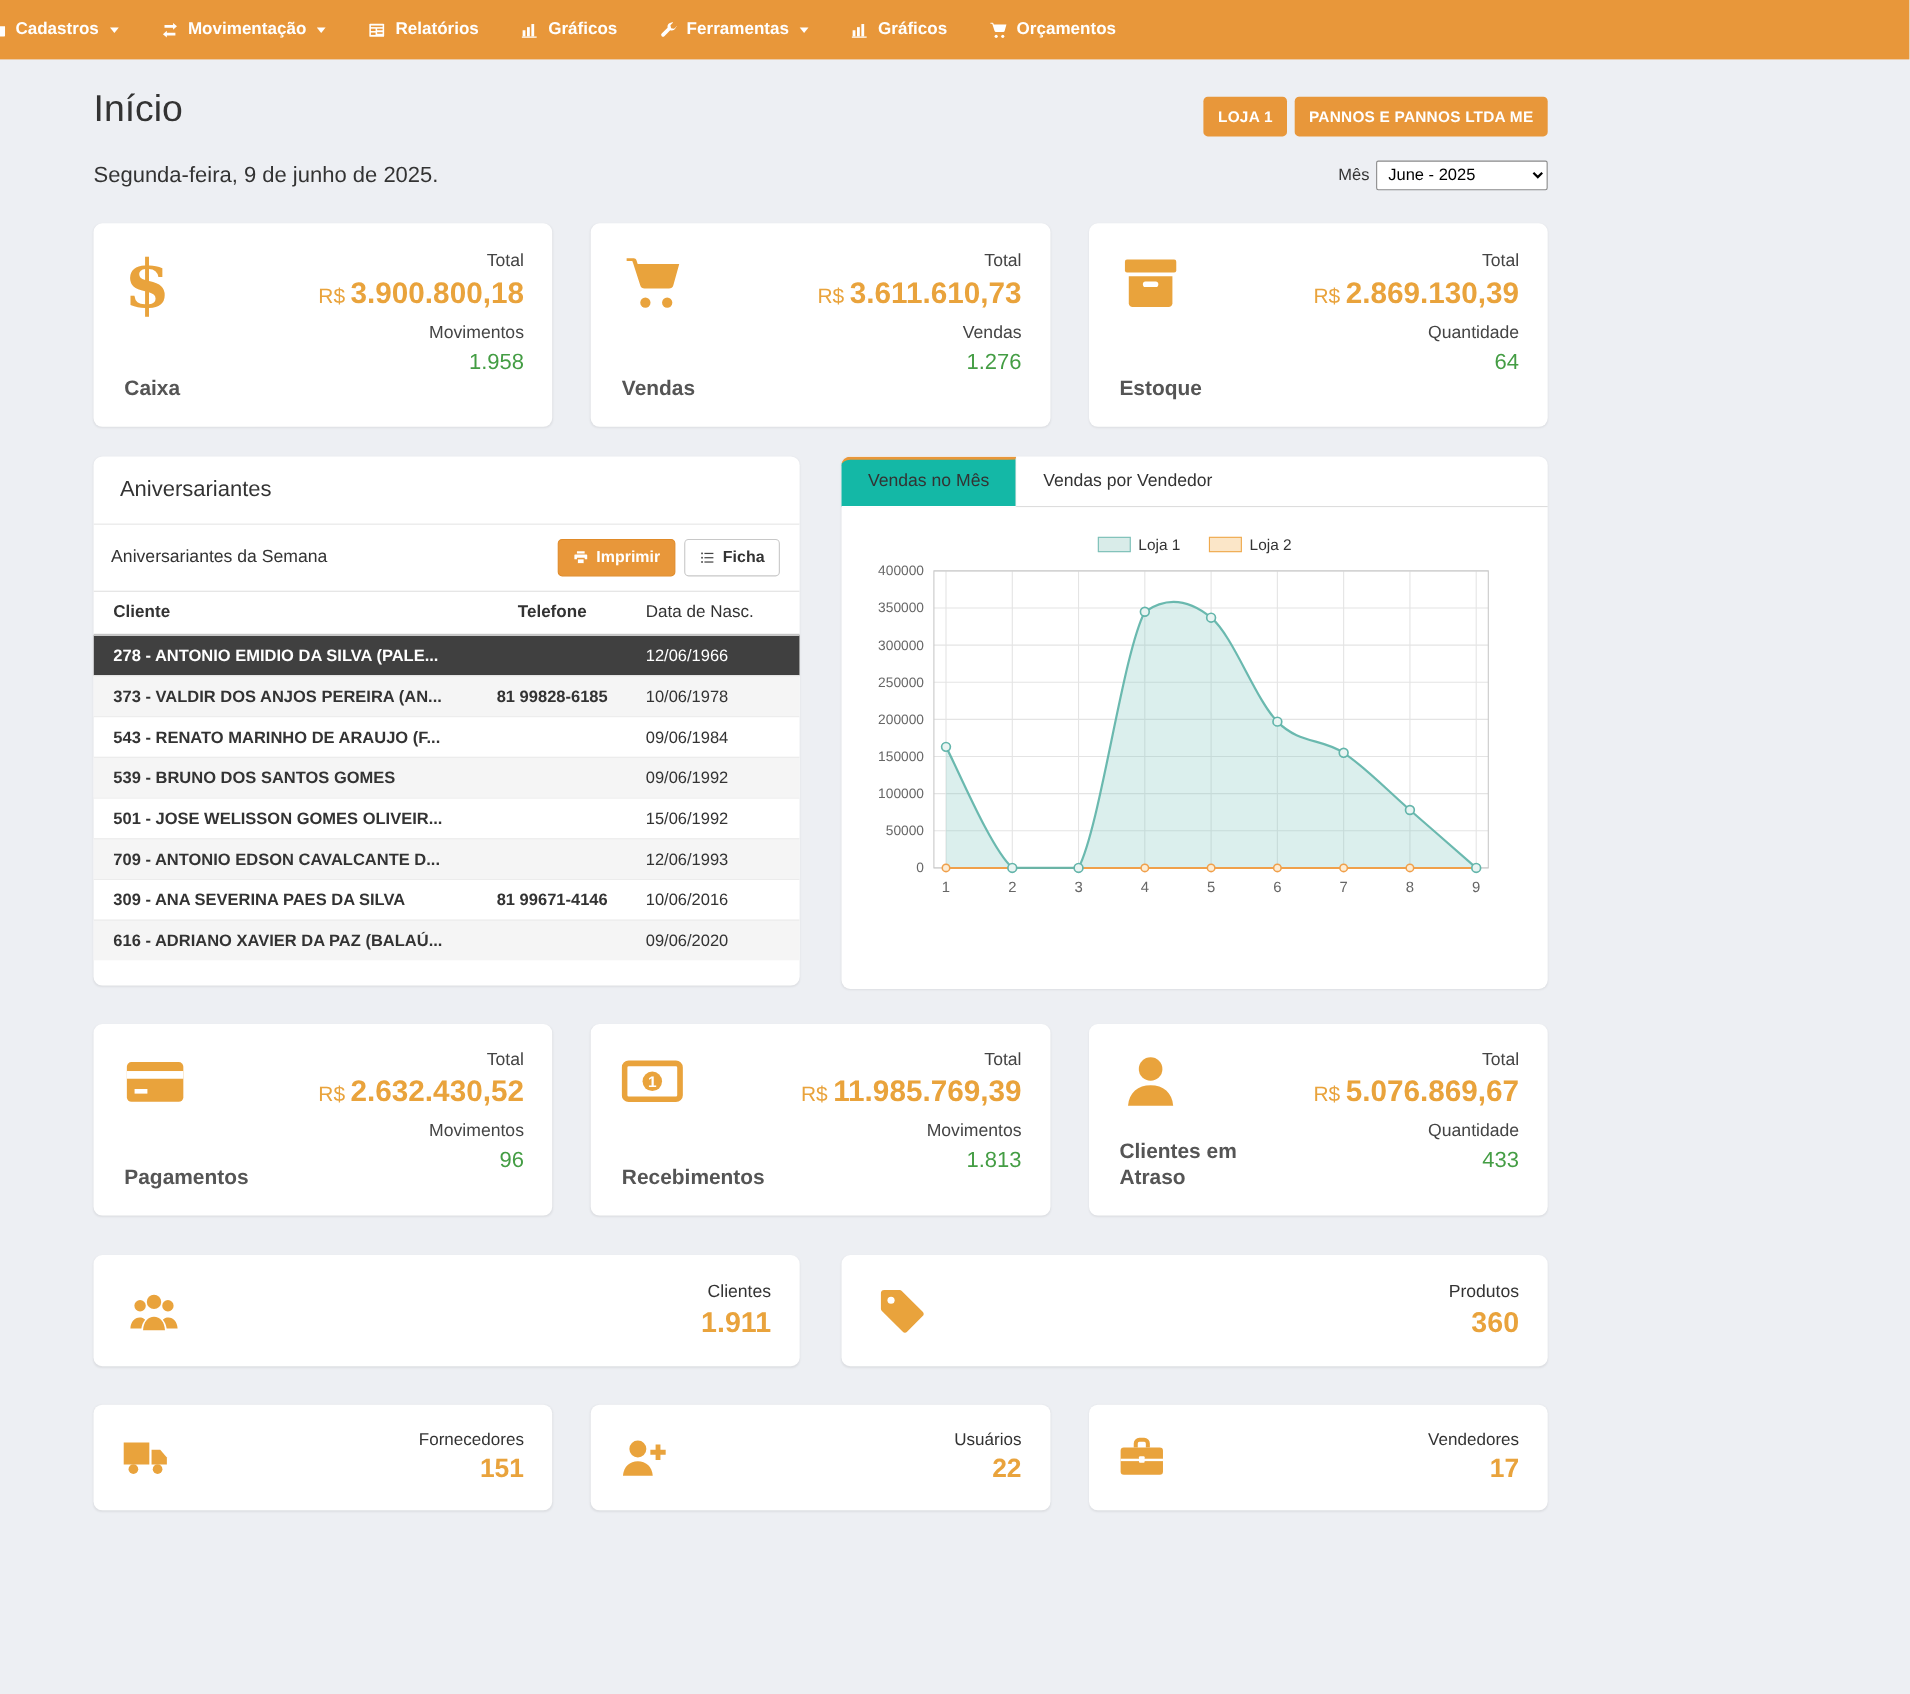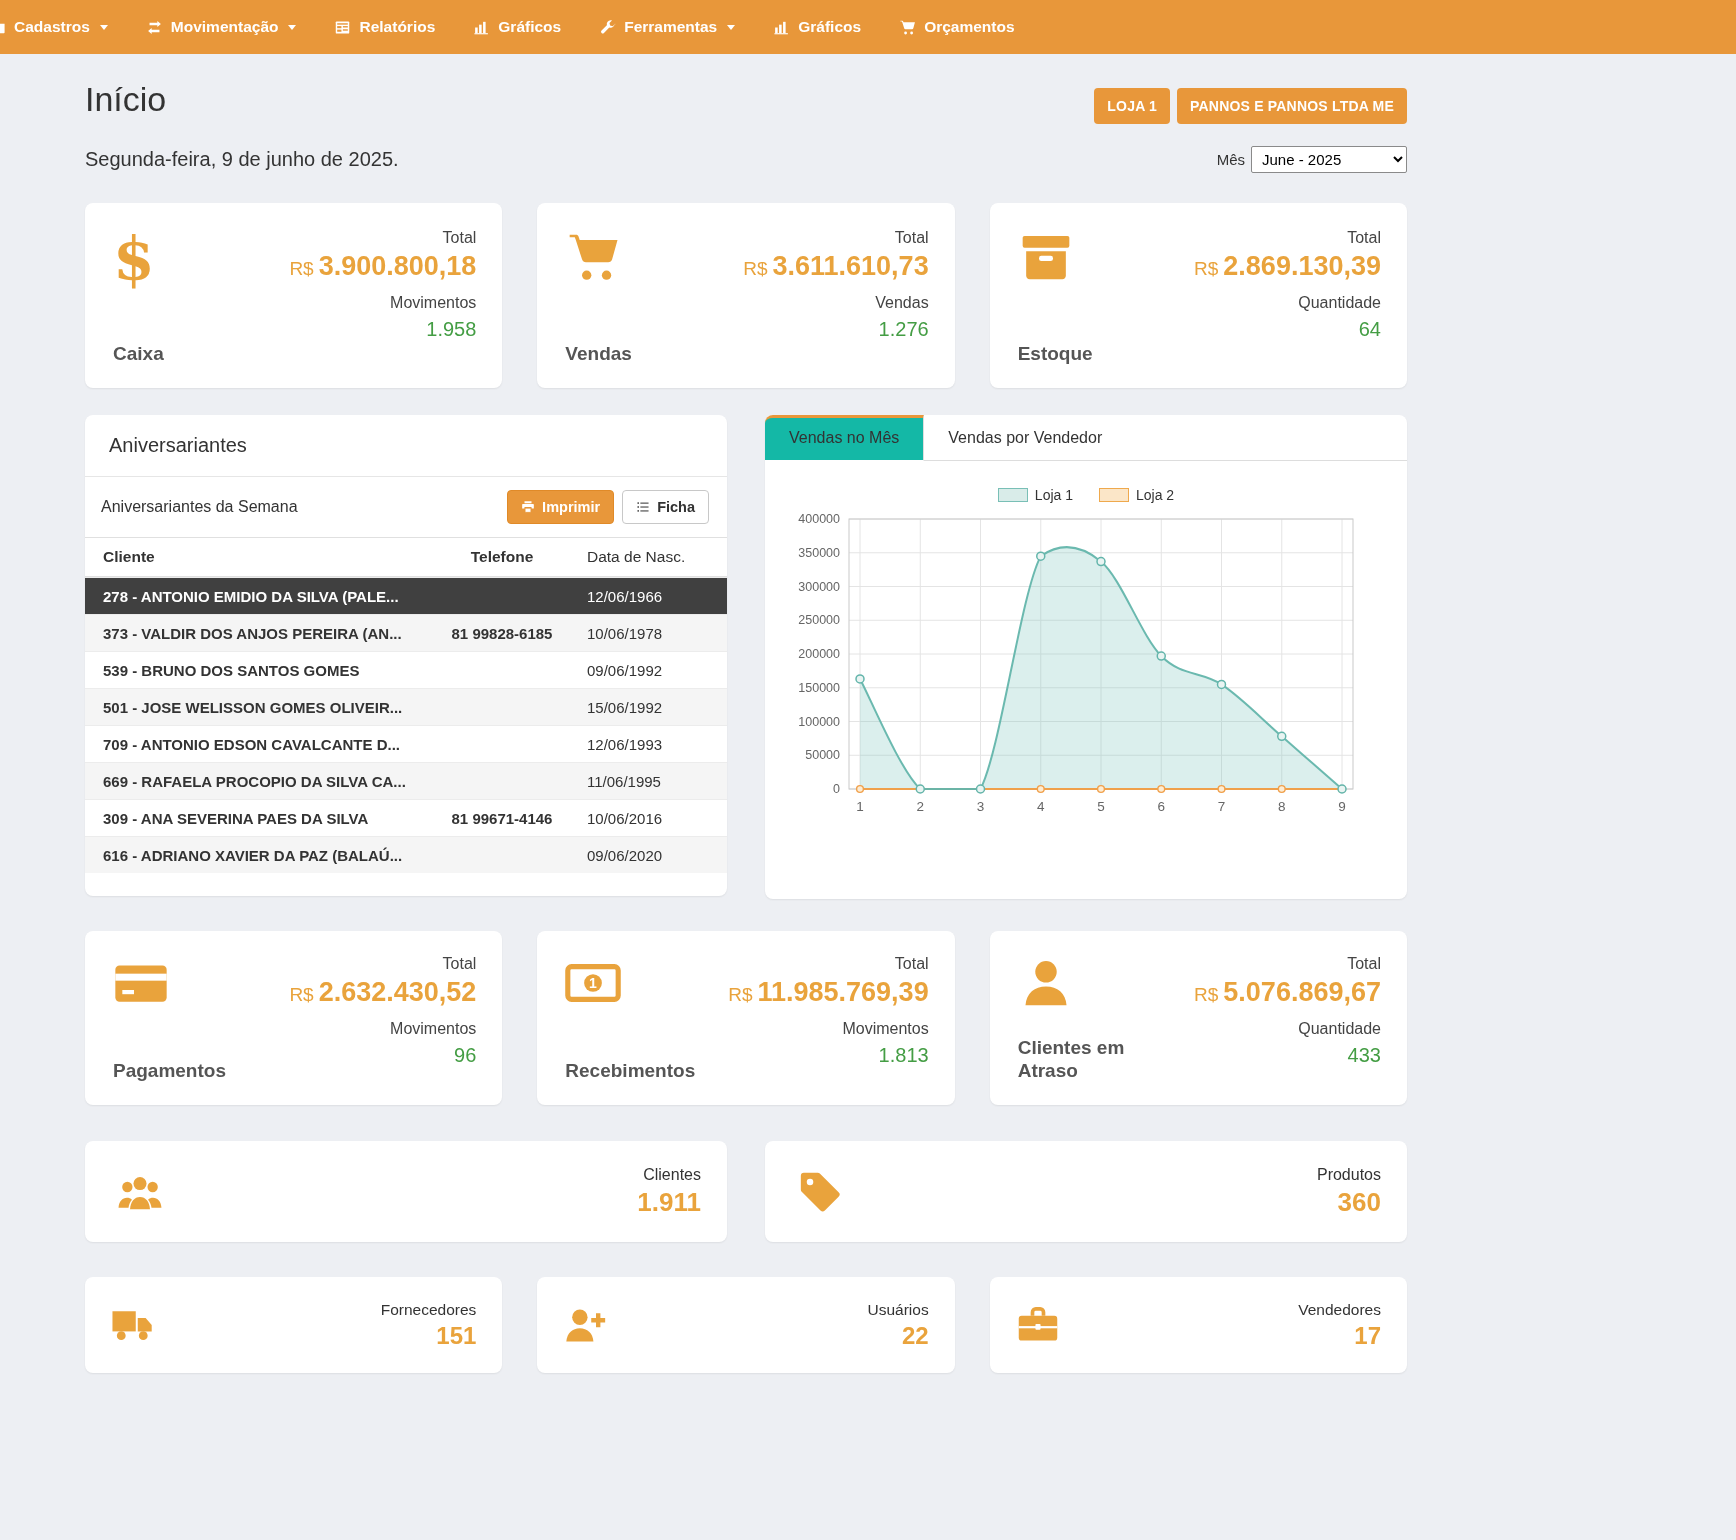--- a/index.html
+++ b/index.html
@@ -334,38 +334,38 @@
           <div class="c-cliente">278 - ANTONIO EMIDIO DA SILVA (PALE...</div>
             <div class="c-tel"></div>
             <div class="c-data">12/06/1966</div>
         </div>
         <div class="trow">
           <div class="c-cliente">373 - VALDIR DOS ANJOS PEREIRA (AN...</div>
             <div class="c-tel">81 99828-6185</div>
             <div class="c-data">10/06/1978</div>
         </div>
         <div class="trow">
+          <div class="c-cliente">543 - RENATO MARINHO DE ARAUJO (F...</div>
+            <div class="c-tel"></div>
+            <div class="c-data">09/06/1984</div>
+        </div>
+        <div class="trow">
           <div class="c-cliente">539 - BRUNO DOS SANTOS GOMES</div>
             <div class="c-tel"></div>
             <div class="c-data">09/06/1992</div>
         </div>
         <div class="trow">
           <div class="c-cliente">501 - JOSE WELISSON GOMES OLIVEIR...</div>
             <div class="c-tel"></div>
             <div class="c-data">15/06/1992</div>
         </div>
         <div class="trow">
           <div class="c-cliente">709 - ANTONIO EDSON CAVALCANTE D...</div>
             <div class="c-tel"></div>
             <div class="c-data">12/06/1993</div>
-        </div>
-        <div class="trow">
-          <div class="c-cliente">669 - RAFAELA PROCOPIO DA SILVA CA...</div>
-            <div class="c-tel"></div>
-            <div class="c-data">11/06/1995</div>
         </div>
         <div class="trow">
           <div class="c-cliente">309 - ANA SEVERINA PAES DA SILVA</div>
             <div class="c-tel">81 99671-4146</div>
             <div class="c-data">10/06/2016</div>
         </div>
         <div class="trow">
           <div class="c-cliente">616 - ADRIANO XAVIER DA PAZ (BALAÚ...</div>
             <div class="c-tel"></div>
             <div class="c-data">09/06/2020</div>

